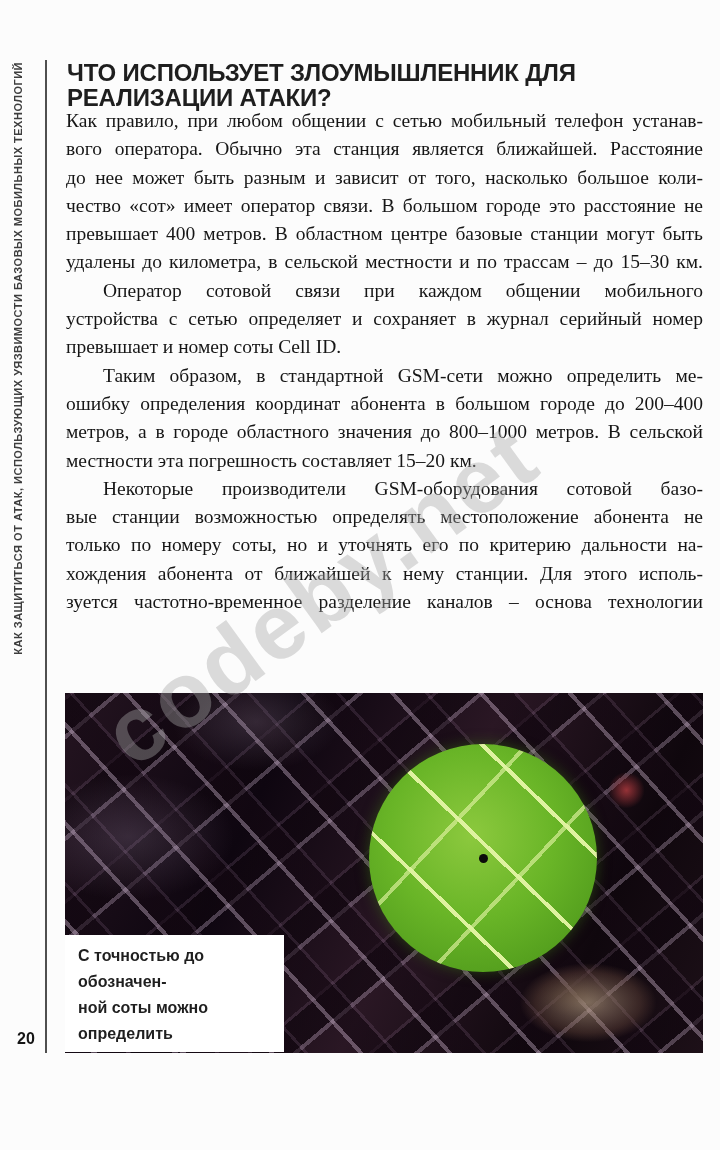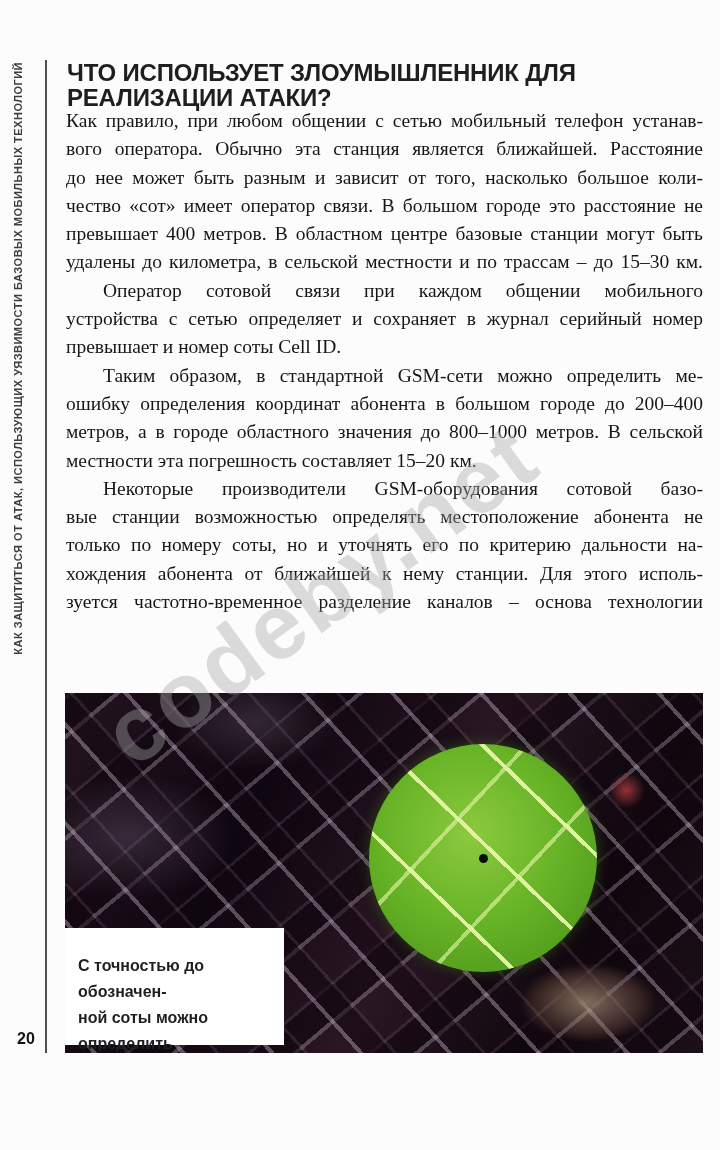--- a/index.html
+++ b/index.html
@@ -69,23 +69,23 @@
       repeating-linear-gradient(44deg, transparent 0 30px, var(--cell_green_light,#dff2a0) 30px 34px, transparent 34px 70px),
       repeating-linear-gradient(-47deg, transparent 0 36px, rgba(223,242,160,.65) 36px 40px, transparent 40px 84px),
       radial-gradient(circle at 45% 40%, #8cc93e 0%, var(--cell_green,#69b527) 45%, #55a01e 75%, #47881a 100%);
     box-shadow:0 0 14px rgba(60,120,20,.5);
   }
   .cell-dot{
     position:absolute;left:110px;top:110px;width:9px;height:9px;border-radius:50%;
     background:#0b0b0b;
   }
   .caption-box{
-    position:absolute;left:0;bottom:8px;width:219px;height:117px;
+    position:absolute;left:0;bottom:1px;width:219px;height:117px;
     background:var(--caption_bg,#ffffff);
-    padding:25px 0 0 13px;box-sizing:border-box;
+    padding:8px 0 0 13px;box-sizing:border-box;
   }
   .cap-line{
     font-family:"Liberation Sans",sans-serif;font-weight:700;
     font-size:16px;line-height:26px;color:var(--caption_text,#1f1f1f);
   }
 
   
   .watermark{
     position:absolute;left:84px;top:702px;z-index:6;pointer-events:none;
     transform:rotate(-36deg);transform-origin:0 0;

